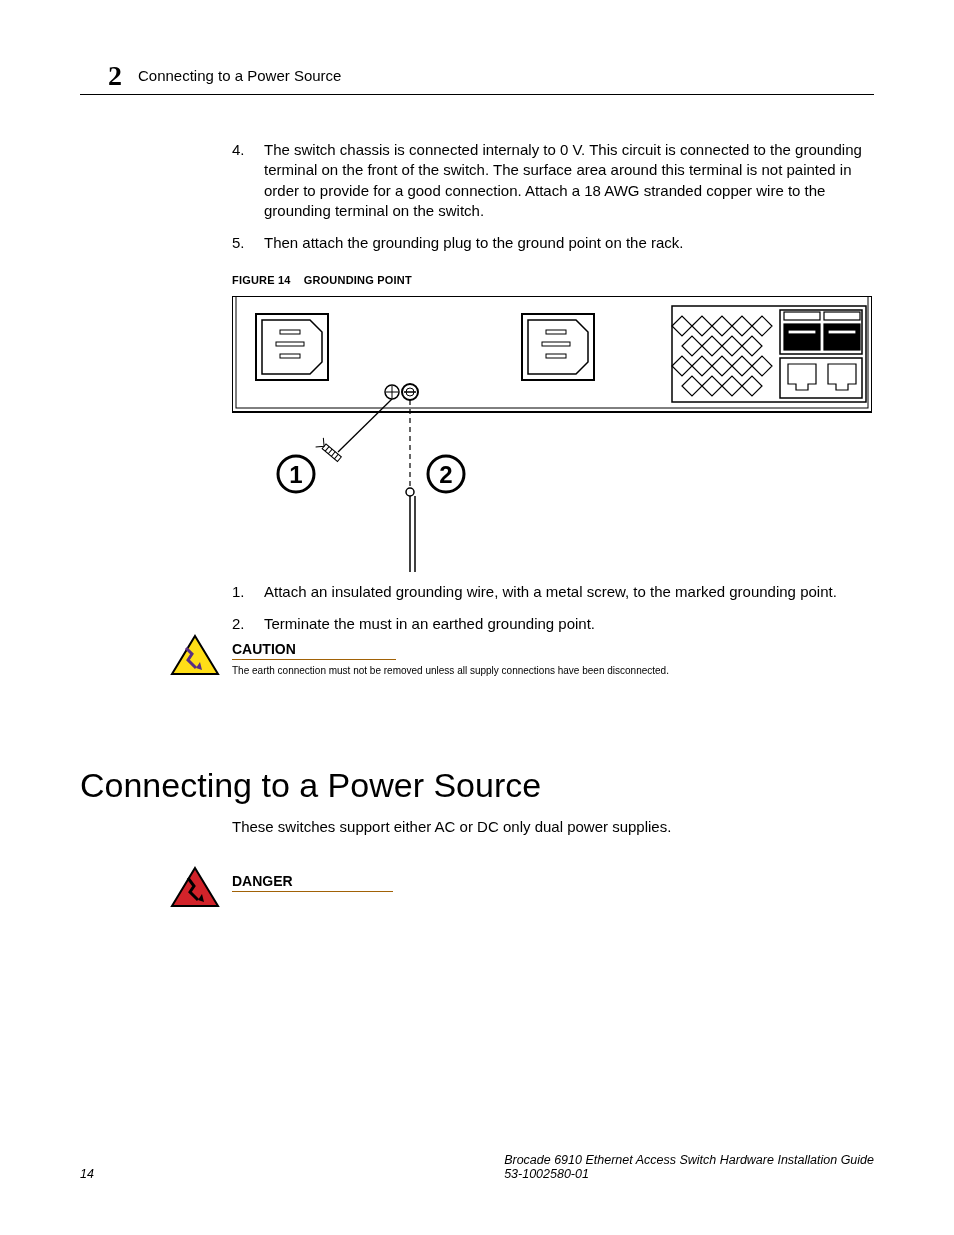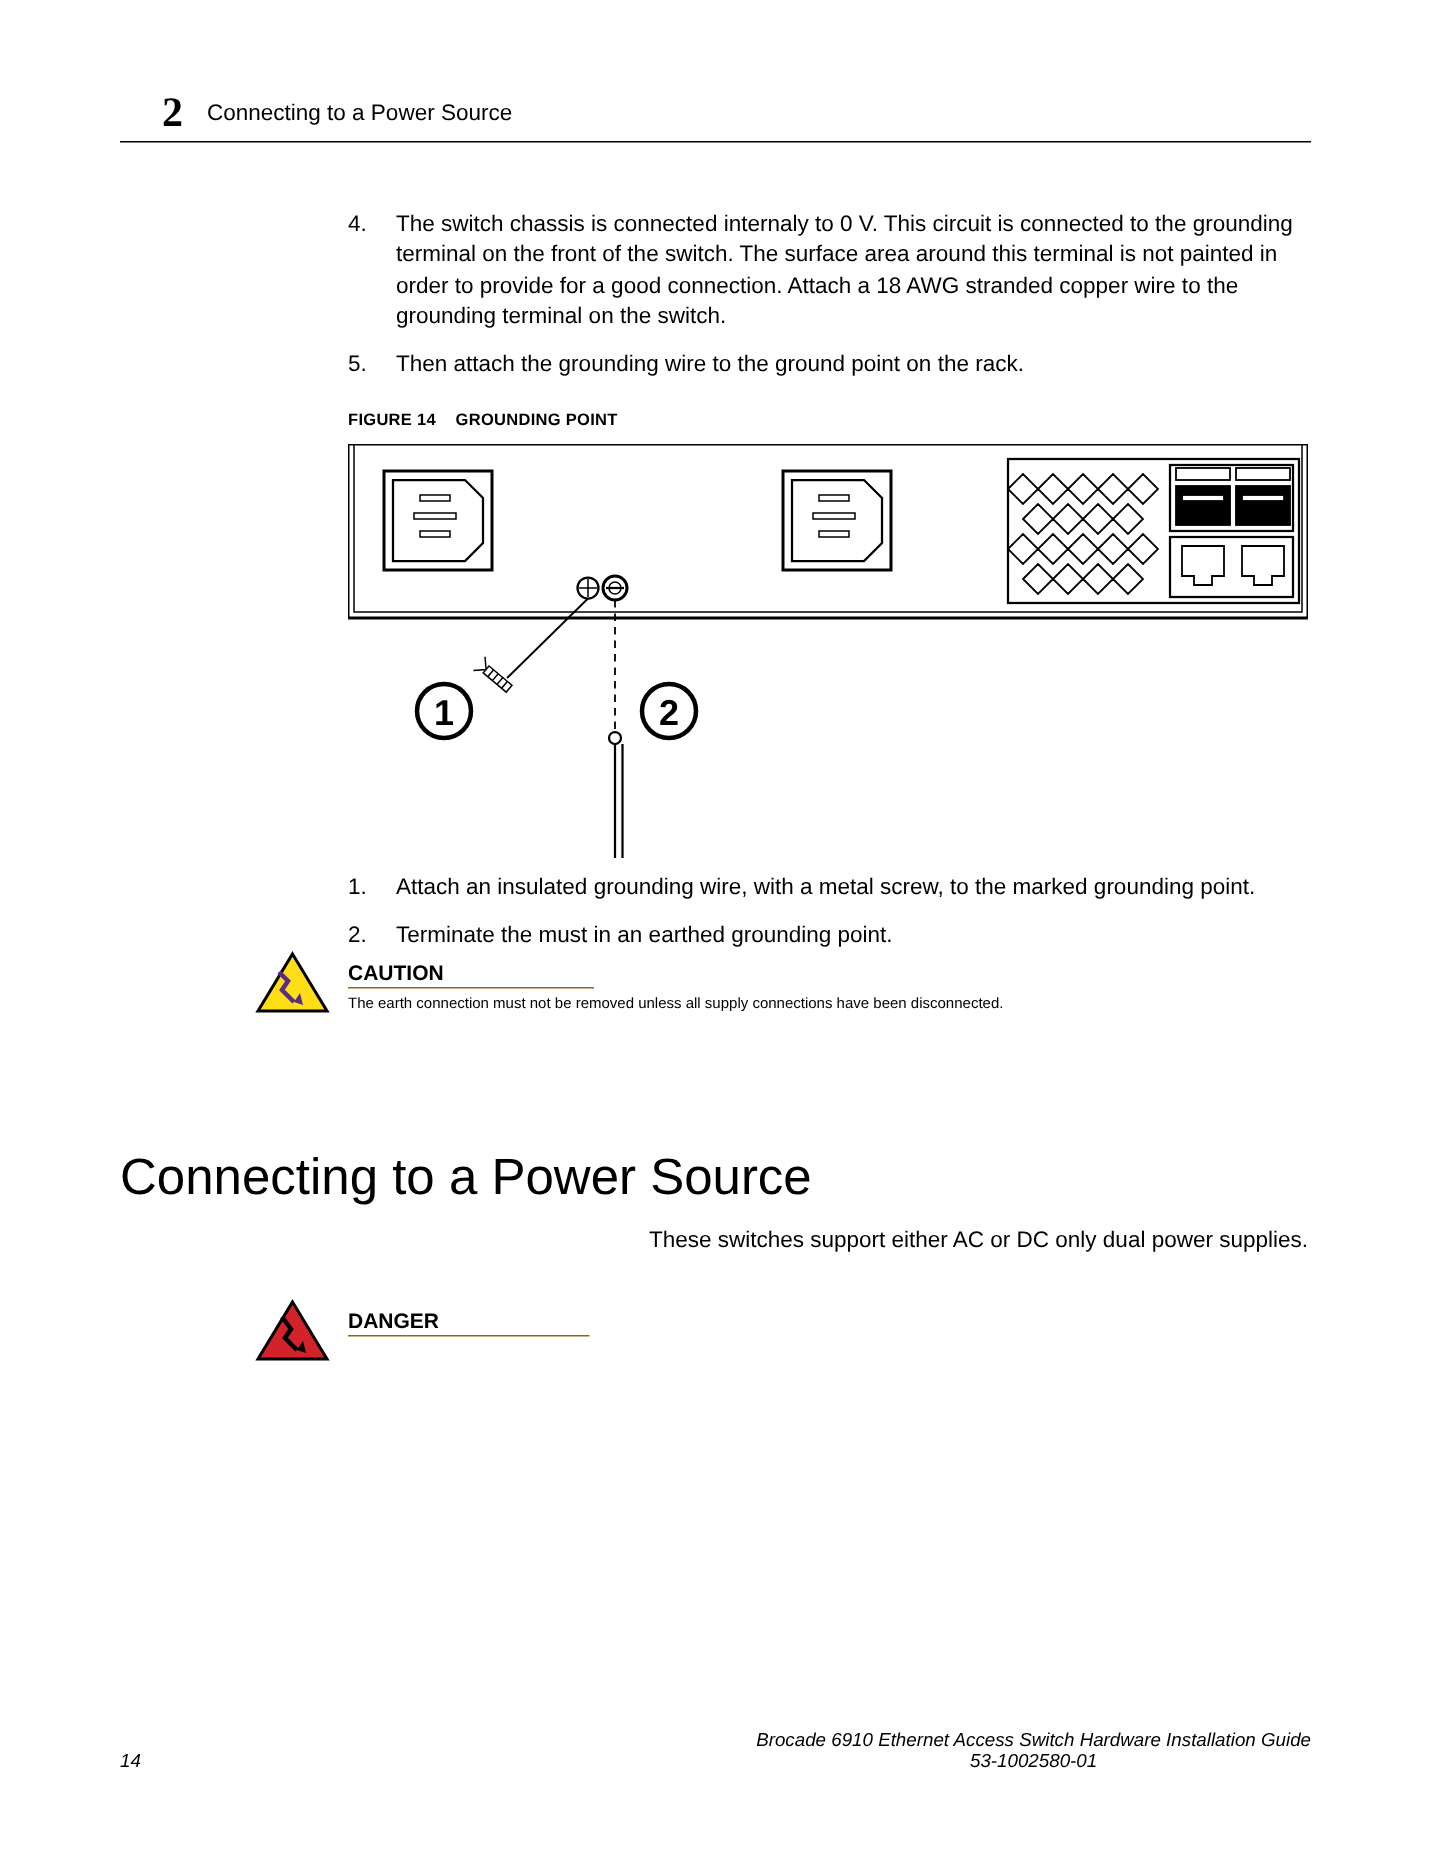--- a/index.html
+++ b/index.html
@@ -124,42 +124,42 @@
     position: absolute;
     bottom: 54px;
     left: 80px;
     width: 794px;
     display: flex;
     justify-content: space-between;
     align-items: flex-end;
     font-size: 12.5px;
     font-style: italic;
   }
-  .footer .right { text-align: center; margin-left: 36px; }
+  .footer .right { text-align: left; margin-left: 36px; }
 </style>
 </head>
 <body>
 
 <div class="page">
 
   <div class="header">
     <span class="chapnum">2</span>
     <span class="chaptitle">Connecting to a Power Source</span>
   </div>
   <div class="header-rule"></div>
 
   <div class="content">
     <ol class="numbered">
       <li>
         <span class="num">4.</span>
         <span>The switch chassis is connected internaly to 0 V. This circuit is connected to the grounding terminal on the front of the switch. The surface area around this terminal is not painted in order to provide for a good connection. Attach a 18 AWG stranded copper wire to the grounding terminal on the switch.</span>
       </li>
       <li>
         <span class="num">5.</span>
-        <span>Then attach the grounding wire to the ground point on the rack.</span>
+        <span>Then attach the grounding plug to the ground point on the rack.</span>
       </li>
     </ol>
 
     <div class="figcap">
       <span class="figlabel">FIGURE 14</span>&nbsp;&nbsp;&nbsp;
       <span class="figlabel">GROUNDING POINT</span>
     </div>
 
     <div class="figure-area">
       <svg viewBox="0 0 640 280" width="640" height="280">
@@ -251,21 +251,21 @@
       <polygon points="26,34 30,28 32,36" fill="#5a2d82"></polygon>
     </svg>
     <div class="callout-body">
       <div class="callout-title">CAUTION</div>
       <div class="callout-text">The earth connection must not be removed unless all supply connections have been disconnected.</div>
     </div>
   </div>
 
   <div class="h1" style="top:766px">Connecting to a Power Source</div>
 
-  <div style="position:absolute; top:818px; left:232px; width:640px; font-size:15px;text-align:right;">These switches support either AC or DC only dual power supplies.</div>
+  <div style="position:absolute; top:818px; left:232px; width:640px; font-size:15px;">These switches support either AC or DC only dual power supplies.</div>
 
   <div class="callout-block" style="top:872px">
     <svg class="tri" viewBox="0 0 50 44">
       <polygon points="25,2 48,40 2,40" fill="#d2232a" stroke="#000" stroke-width="2"></polygon>
       <polyline points="18,12 24,20 20,26 28,34" fill="none" stroke="#000" stroke-width="3" stroke-linejoin="miter"></polyline>
       <polygon points="28,34 32,28 34,36" fill="#000"></polygon>
     </svg>
     <div class="callout-body">
       <div class="callout-title">DANGER</div>
     </div>

